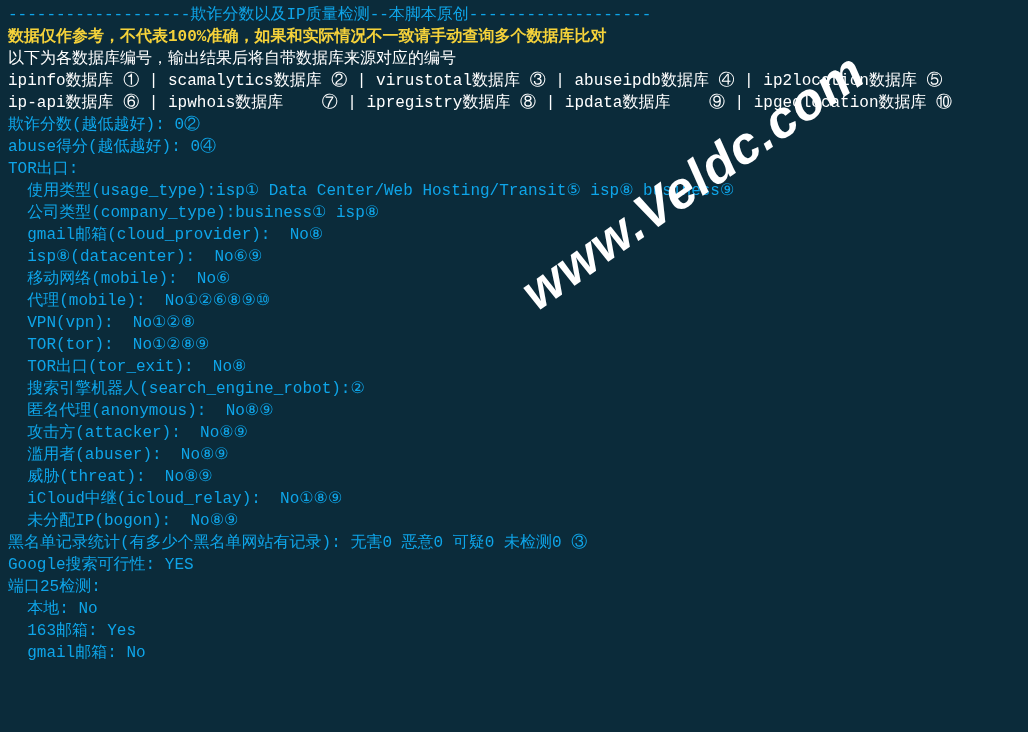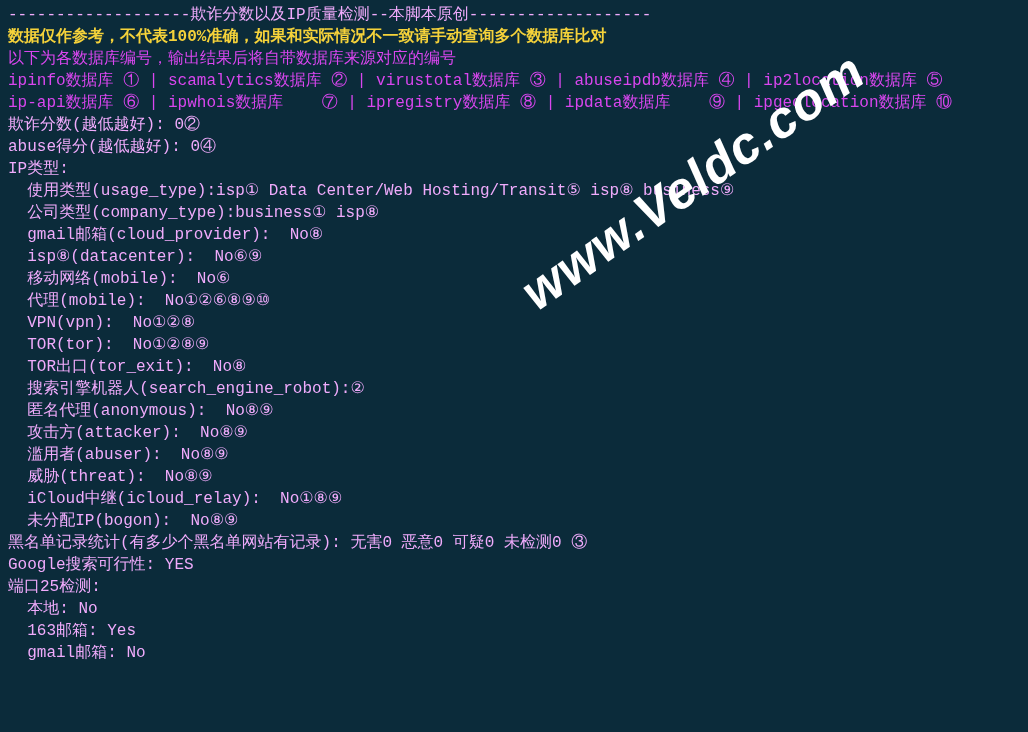--- a/index.html
+++ b/index.html
@@ -11,22 +11,22 @@
     line-height: 22px;
     color: #e5e5e5;
     width: 1028px;
     height: 732px;
     box-sizing: border-box;
     overflow: hidden;
     position: relative;
   }
   .line { white-space: pre; }
   .yellow { color: #f5d23a; font-weight: bold; }
-  .cyan { color: #d946ef; }
-  .white { color: #f0abfc; }
+  .cyan { color: #ffffff; }
+  .white { color: #0ea5e9; }
   .watermark {
     position: absolute;
     top: 170px;
     left: 490px;
     font-size: 52px;
     font-weight: bold;
     font-family: Arial, sans-serif;
     font-style: italic;
     color: #ffffff;
     transform: rotate(-35deg);
@@ -37,21 +37,21 @@
 </head>
 <body>
 
 <div class="line white">-------------------欺诈分数以及IP质量检测--本脚本原创-------------------</div>
 <div class="line yellow">数据仅作参考，不代表100%准确，如果和实际情况不一致请手动查询多个数据库比对</div>
 <div class="line cyan">以下为各数据库编号，输出结果后将自带数据库来源对应的编号</div>
 <div class="line cyan">ipinfo数据库 ① | scamalytics数据库 ② | virustotal数据库 ③ | abuseipdb数据库 ④ | ip2location数据库 ⑤</div>
 <div class="line cyan">ip-api数据库 ⑥ | ipwhois数据库    ⑦ | ipregistry数据库 ⑧ | ipdata数据库    ⑨ | ipgeolocation数据库 ⑩</div>
 <div class="line white">欺诈分数(越低越好): 0②</div>
 <div class="line white">abuse得分(越低越好): 0④</div>
-<div class="line white">IP类型:</div>
+<div class="line white">TOR出口:</div>
 <div class="line white">  使用类型(usage_type):isp① Data Center/Web Hosting/Transit⑤ isp⑧ business⑨</div>
 <div class="line white">  公司类型(company_type):business① isp⑧</div>
 <div class="line white">  gmail邮箱(cloud_provider):  No⑧</div>
 <div class="line white">  isp⑧(datacenter):  No⑥⑨</div>
 <div class="line white">  移动网络(mobile):  No⑥</div>
 <div class="line white">  代理(mobile):  No①②⑥⑧⑨⑩</div>
 <div class="line white">  VPN(vpn):  No①②⑧</div>
 <div class="line white">  TOR(tor):  No①②⑧⑨</div>
 <div class="line white">  TOR出口(tor_exit):  No⑧</div>
 <div class="line white">  搜索引擎机器人(search_engine_robot):②</div>

